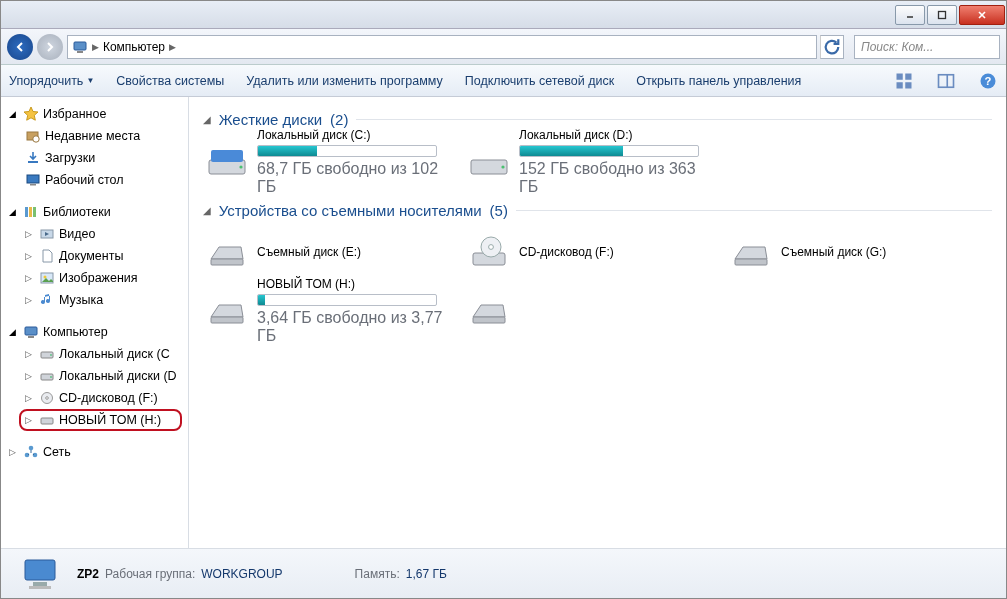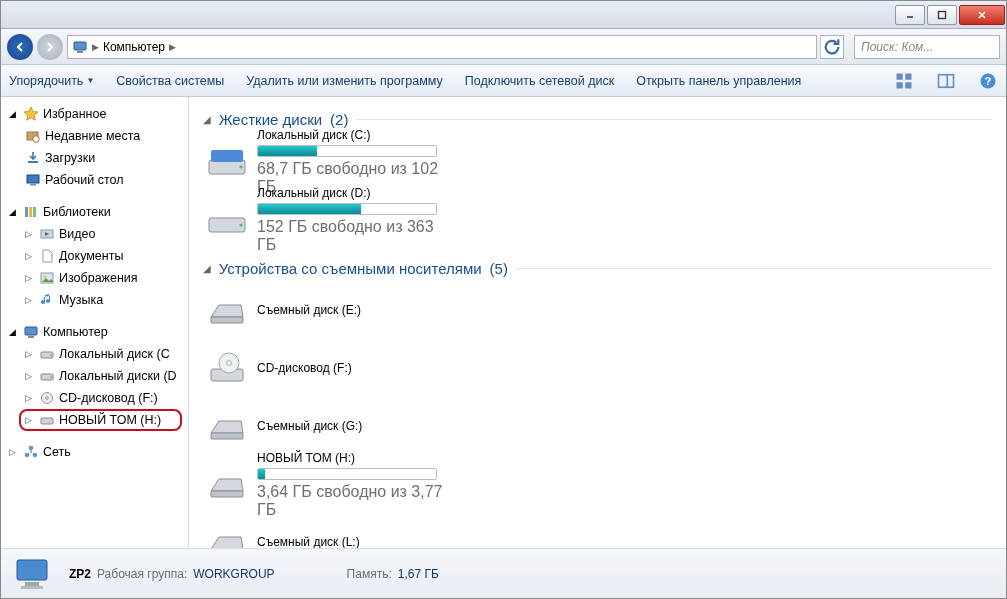--- a/index.html
+++ b/index.html
@@ -40,31 +40,31 @@
 .tree-item .arrow.open { color: #000; }
 .tree-item .ticon { width: 16px; height: 16px; display: inline-flex; align-items: center; justify-content: center; }
 .tree-item.highlighted { position: relative; }
 .tree-item.highlighted::after { content:''; position:absolute; left:18px; right:6px; top:0; bottom:0; border: 2px solid #c01020; border-radius: 8px; pointer-events:none; }
 
 
 .main { flex: 1; background: #fff; padding: 10px 14px; overflow: auto; }
 .section-header { color: #1a4e8e; font-size: 15px; font-weight: normal; display: flex; align-items: center; gap: 8px; margin: 4px 0 8px; }
 .section-header .arrw { font-size: 10px; color: #666; }
 .section-header .line { flex: 1; height: 1px; background: #e0e4ea; }
-.drive-grid { display: flex; flex-wrap: wrap; gap: 6px 14px; margin-bottom: 14px; flex-direction: column; }
+.drive-grid { display: flex; flex-wrap: wrap; gap: 6px 14px; margin-bottom: 14px; }
 .drive { width: 248px; height: 52px; display: flex; align-items: center; gap: 8px; padding: 2px; }
 .drive .dicon { width: 44px; height: 40px; display:flex; align-items:center; justify-content:center; }
 .drive .dinfo { flex: 1; font-size: 12px; }
 .drive .dname { color: #000; margin-bottom: 3px; }
 .drive .dbar { width: 180px; height: 12px; border: 1px solid #b8bec8; background: #fff; border-radius: 2px; overflow: hidden; margin-bottom: 3px; }
 .drive .dbar .fill { height: 100%; background: linear-gradient(#26c6d0,#0e8a92); }
 .drive .dfree { color: #6a6f78; font-size: 16px; }
 
 
-.statusbar { height: 50px; border-top: 1px solid #d8dde4; background: linear-gradient(#f4f7fb,#e8edf4); display: flex; align-items: center; padding: 0 12px; font-size: 12px; gap: 12px; }
+.statusbar { height: 50px; border-top: 1px solid #d8dde4; background: linear-gradient(#f4f7fb,#e8edf4); display: flex; align-items: center; padding: 0 20px; font-size: 12px; gap: 12px; }
 .statusbar .pcicon { width: 44px; height: 40px; display:flex; align-items:center; justify-content:center; }
 .statusbar .stxt { display: flex; flex-direction: column; gap: 2px; }
 .statusbar .row { display: flex; gap: 6px; }
 .statusbar .lbl { color: #6a6f78; }
 .statusbar .val { color: #14386c; }
 .statusbar .hn { font-weight: bold; color: #000; }
 </style>
 </head>
 <body>
 
@@ -418,23 +418,20 @@
             <div class="dfree">3,64 ГБ свободно из 3,77 ГБ</div>
           </div>
         </div>
         <div class="drive">
           <div class="dicon">
               <svg viewBox="0 0 44 40">
                 <path d="M6 26 L14 14 H36 L38 26 Z" fill="#d4d8de" stroke="#8a8e96"></path>
                 <rect x="6" y="26" width="32" height="6" rx="1" fill="#c0c4ca" stroke="#8a8e96"></rect>
               </svg>
             </div>
-          <div class="dinfo">
-              <div class="dname">Съемный диск (L:)</div>
-            </div>
         </div>
       </div>
     </div>
   </div>
 
   <div class="statusbar">
     <div class="pcicon">
         <svg viewBox="0 0 44 40">
           <rect x="4" y="6" width="30" height="20" rx="2" fill="#4a8ad0" stroke="#2a5a9a"></rect>
           <rect x="12" y="28" width="14" height="4" fill="#9aa"></rect>

